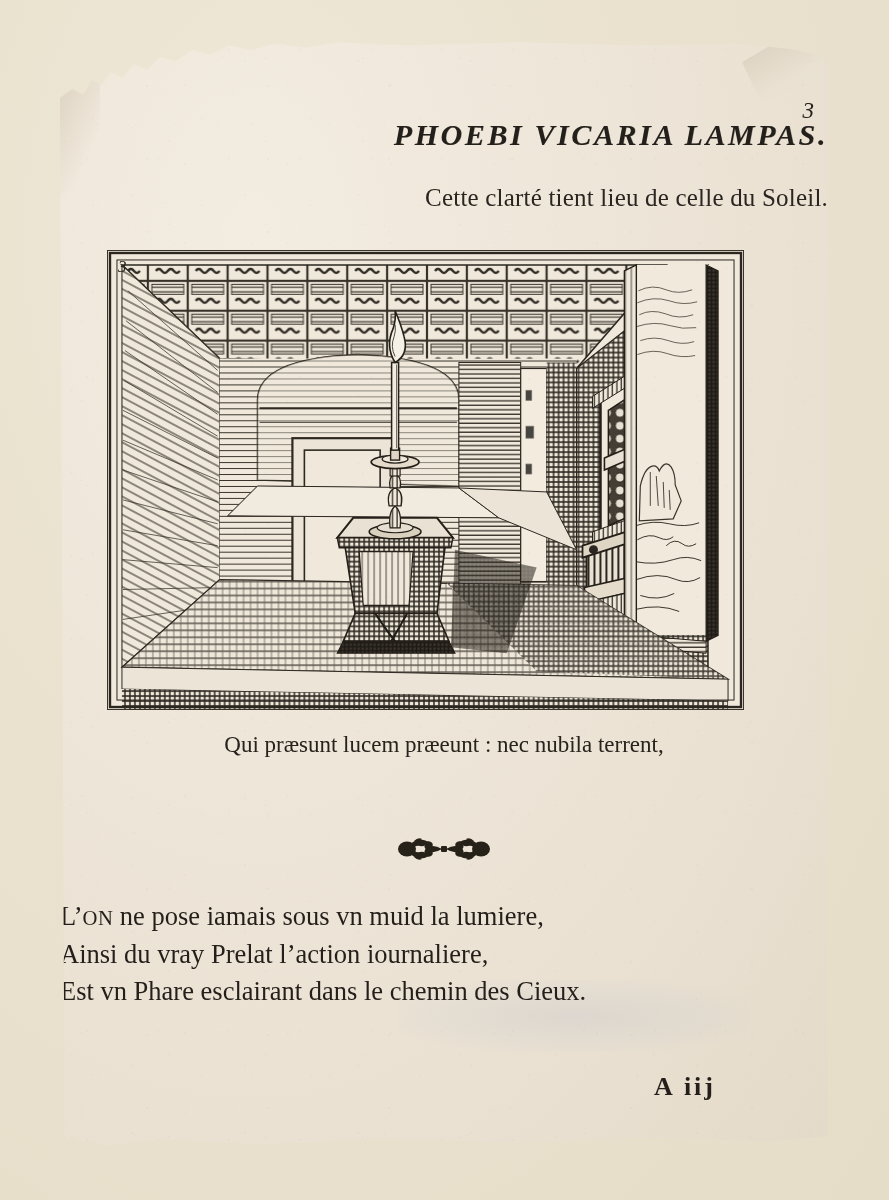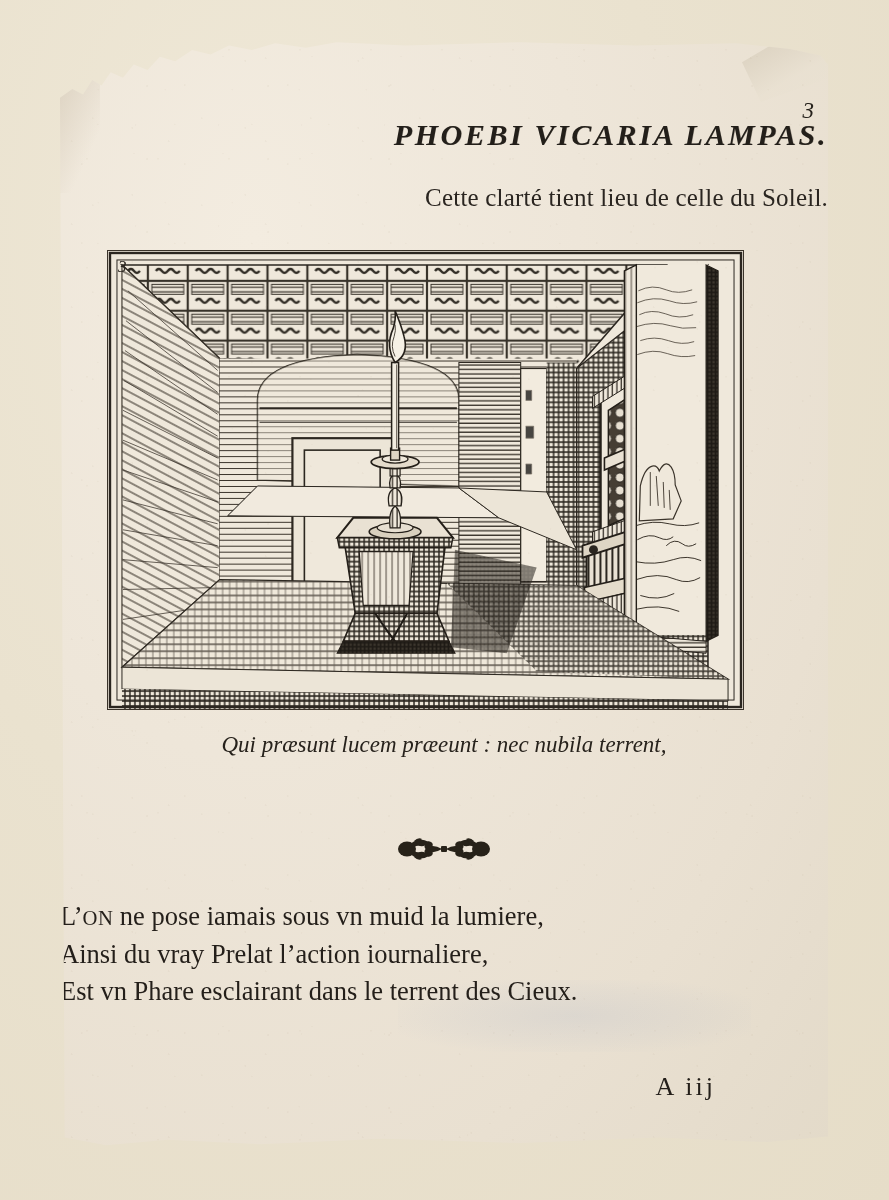--- a/index.html
+++ b/index.html
@@ -163,21 +163,20 @@
     color: #2b2620;
     z-index: 4;
   }
 
   
   #latin {
     position: absolute;
     left: 0; right: 0;
     top: 690px;
     text-align: center;
-    font-style: italic;
     font-size: 23px;
     line-height: 1.33;
     color: #27221c;
   }
   #latin .l2 { display: block; padding-left: 26px; }
 
   
   #ornament {
     position: absolute;
     left: 0; right: 0;
@@ -197,20 +196,21 @@
   #french .line { display: block; white-space: nowrap; }
   .smallcaps { font-size: 0.78em; letter-spacing: 0.4px; }
 
   #signature {
     position: absolute;
     right: 112px;
     top: 1032px;
     font-size: 26px;
     color: #241f1a;
     letter-spacing: 3px;
+    font-weight: bold;
   }
 </style>
 </head>
 <body>
 
 <div id="mount">
 
   <div id="sheet">
 
     <div class="flap"></div>
@@ -487,19 +487,19 @@
           <path d="M78 21 q-4 4 -8 2 q3 -2 3 -6 z"></path>
 
           <rect x="45" y="10" width="6" height="6" rx="1"></rect>
         </g>
       </svg>
     </div>
 
     <div id="french">
       <span class="line"><span>L’</span><span class="smallcaps">ON</span><span> ne pose iamais sous vn muid la lumiere,</span></span>
       <span class="line">Ainsi du vray Prelat l’action iournaliere,</span>
-      <span class="line">Est vn Phare esclairant dans le terrent des Cieux.</span>
+      <span class="line">Est vn Phare esclairant dans le chemin des Cieux.</span>
     </div>
 
     <div id="signature">A iij</div>
 
   </div>
 </div>
 
 </body></html>

